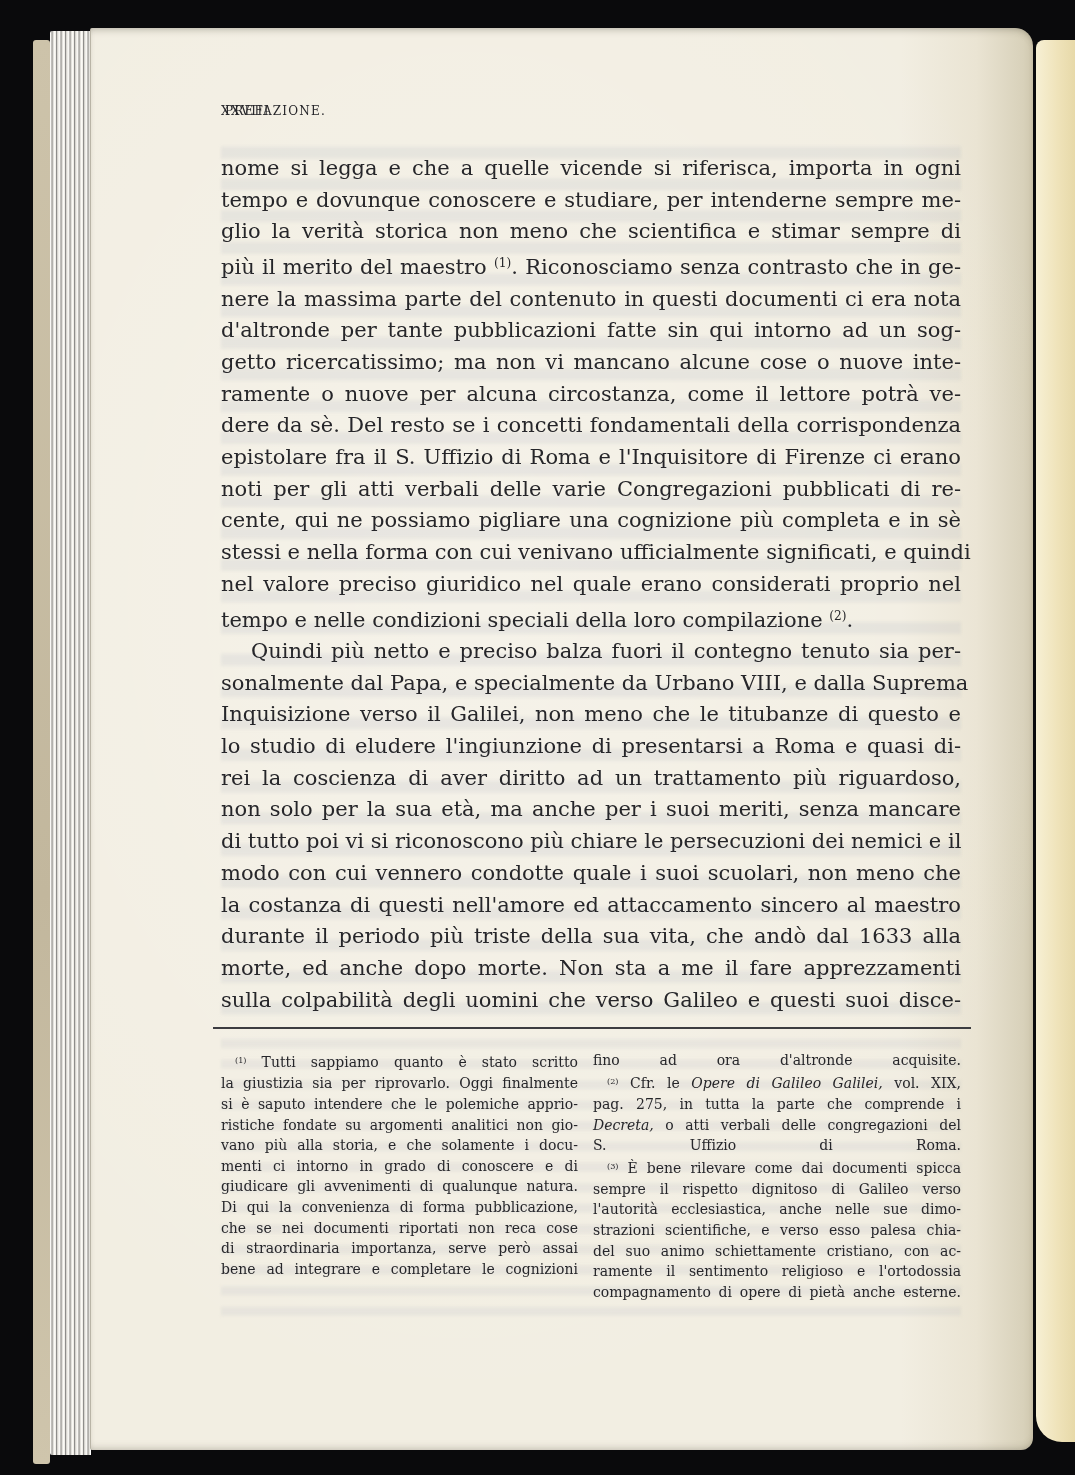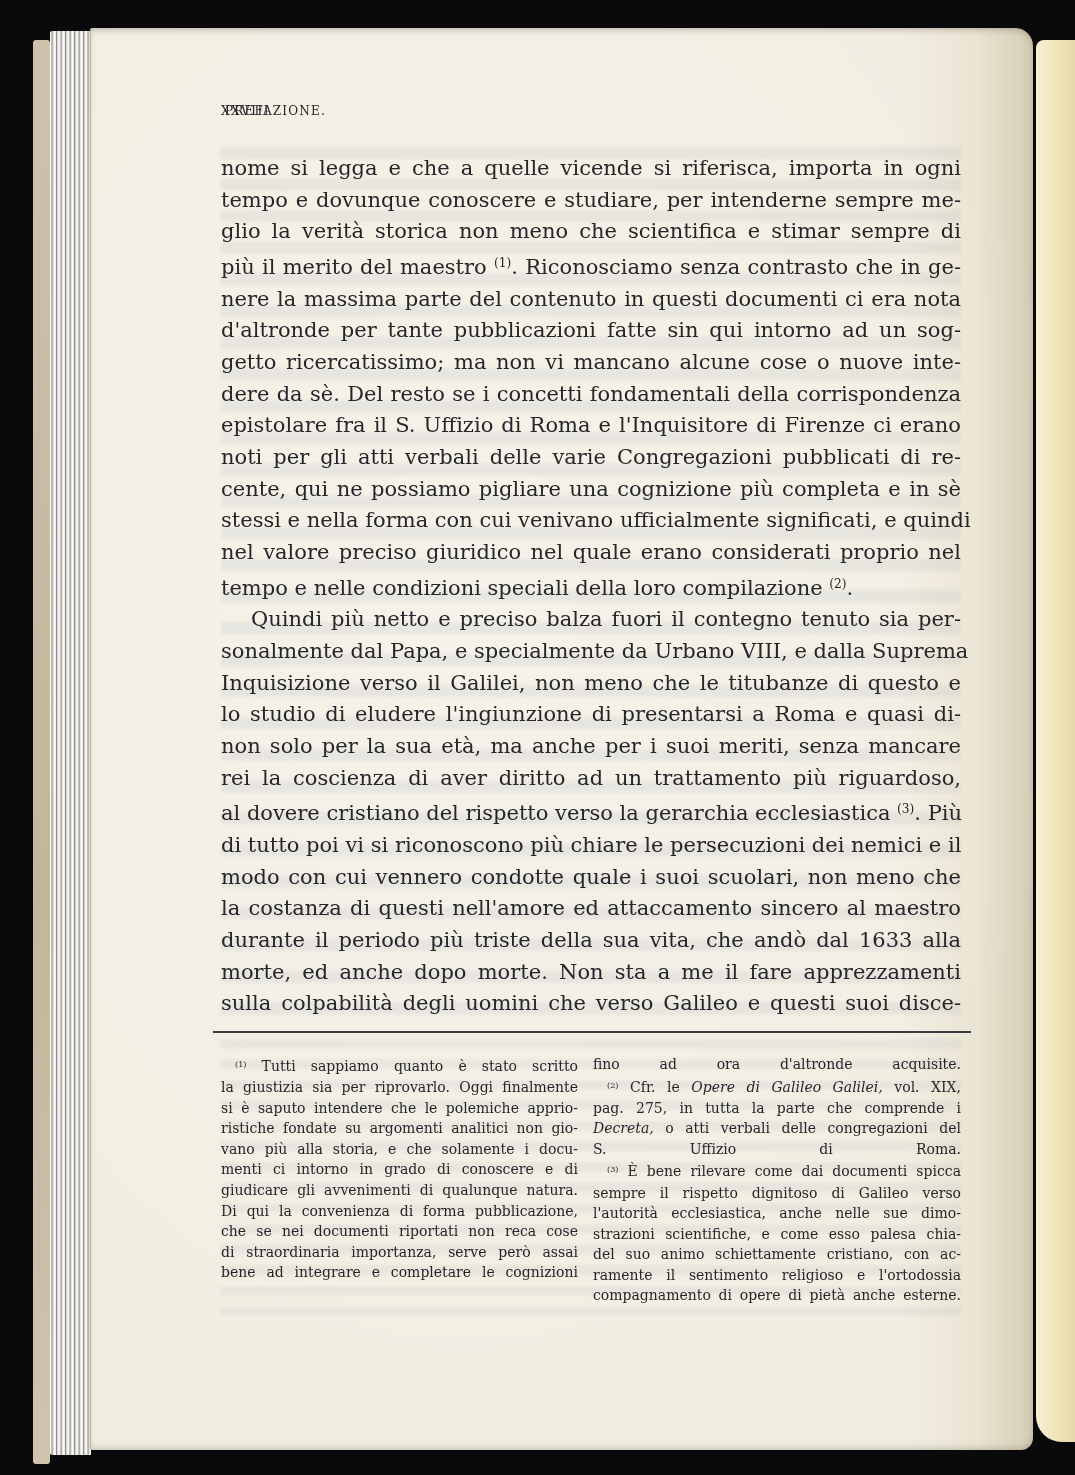--- a/index.html
+++ b/index.html
@@ -72,36 +72,36 @@
 
       <div class="bodytext">
           <div>
             <div class="line">nome si legga e che a quelle vicende si riferisca, importa in ogni</div>
             <div class="line">tempo e dovunque conoscere e studiare, per intenderne sempre me-</div>
             <div class="line">glio la verità storica non meno che scientifica e stimar sempre di</div>
             <div class="line">più il merito del maestro <span class="sup">(1)</span>. Riconosciamo senza contrasto che in ge-</div>
             <div class="line">nere la massima parte del contenuto in questi documenti ci era nota</div>
             <div class="line">d'altronde per tante pubblicazioni fatte sin qui intorno ad un sog-</div>
             <div class="line">getto ricercatissimo; ma non vi mancano alcune cose o nuove inte-</div>
+            <div class="line">ramente o nuove per alcuna circostanza, come il lettore potrà ve-</div>
             <div class="line">dere da sè. Del resto se i concetti fondamentali della corrispondenza</div>
             <div class="line">epistolare fra il S. Uffizio di Roma e l'Inquisitore di Firenze ci erano</div>
             <div class="line">noti per gli atti verbali delle varie Congregazioni pubblicati di re-</div>
             <div class="line">cente, qui ne possiamo pigliare una cognizione più completa e in sè</div>
             <div class="line">stessi e nella forma con cui venivano ufficialmente significati, e quindi</div>
             <div class="line">nel valore preciso giuridico nel quale erano considerati proprio nel</div>
             <div class="line nj">tempo e nelle condizioni speciali della loro compilazione <span class="sup">(2)</span>.</div>
           </div>
           <div>
             <div class="line ind">Quindi più netto e preciso balza fuori il contegno tenuto sia per-</div>
             <div class="line">sonalmente dal Papa, e specialmente da Urbano VIII, e dalla Suprema</div>
             <div class="line">Inquisizione verso il Galilei, non meno che le titubanze di questo e</div>
             <div class="line">lo studio di eludere l'ingiunzione di presentarsi a Roma e quasi di-</div>
+            <div class="line">rei la coscienza di aver diritto ad un trattamento più riguardoso,</div>
             <div class="line">non solo per la sua età, ma anche per i suoi meriti, senza mancare</div>
-            <div class="line">rei la coscienza di aver diritto ad un trattamento più riguardoso,</div>
-            <div class="line">al dovere cristiano del rispetto verso la gerarchia ecclesiastica <span class="sup">(3)</span>. Più</div>
             <div class="line">di tutto poi vi si riconoscono più chiare le persecuzioni dei nemici e il</div>
             <div class="line">modo con cui vennero condotte quale i suoi scuolari, non meno che</div>
             <div class="line">la costanza di questi nell'amore ed attaccamento sincero al maestro</div>
             <div class="line">durante il periodo più triste della sua vita, che andò dal 1633 alla</div>
             <div class="line">morte, ed anche dopo morte. Non sta a me il fare apprezzamenti</div>
             <div class="line">sulla colpabilità degli uomini che verso Galileo e questi suoi disce-</div>
           </div>
         </div>
 
       <div class="footrule"></div>
@@ -122,21 +122,21 @@
           </div>
         <div class="fncol">
             <div class="line nj">fino ad ora d'altronde acquisite.</div>
             <div class="line ind"><span class="sup">(2)</span> Cfr. le <span class="it">Opere di Galileo Galilei,</span> vol. XIX,</div>
             <div class="line">pag. 275, in tutta la parte che comprende i</div>
             <div class="line"><span class="it">Decreta,</span> o atti verbali delle congregazioni del</div>
             <div class="line nj">S. Uffizio di Roma.</div>
             <div class="line ind"><span class="sup">(3)</span> È bene rilevare come dai documenti spicca</div>
             <div class="line">sempre il rispetto dignitoso di Galileo verso</div>
             <div class="line">l'autorità ecclesiastica, anche nelle sue dimo-</div>
-            <div class="line">strazioni scientifiche, e come esso palesa chia-</div>
+            <div class="line">strazioni scientifiche, e verso esso palesa chia-</div>
             <div class="line">del suo animo schiettamente cristiano, con ac-</div>
             <div class="line">ramente il sentimento religioso e l'ortodossia</div>
             <div class="line">compagnamento di opere di pietà anche esterne.</div>
           </div>
       </div>
     </div>
   </div>
 
   <div class="facing-page"></div>
 </div>

